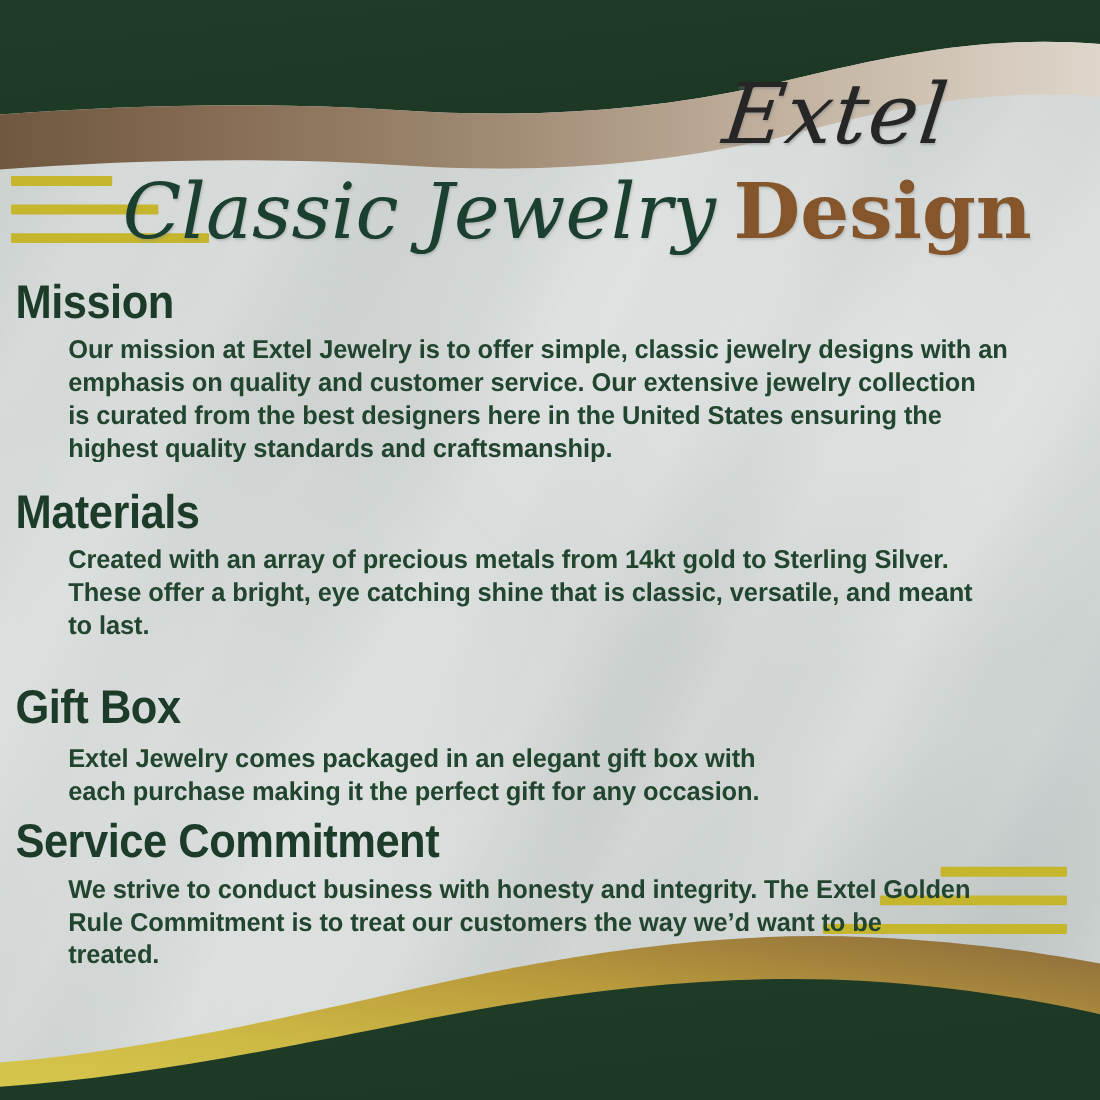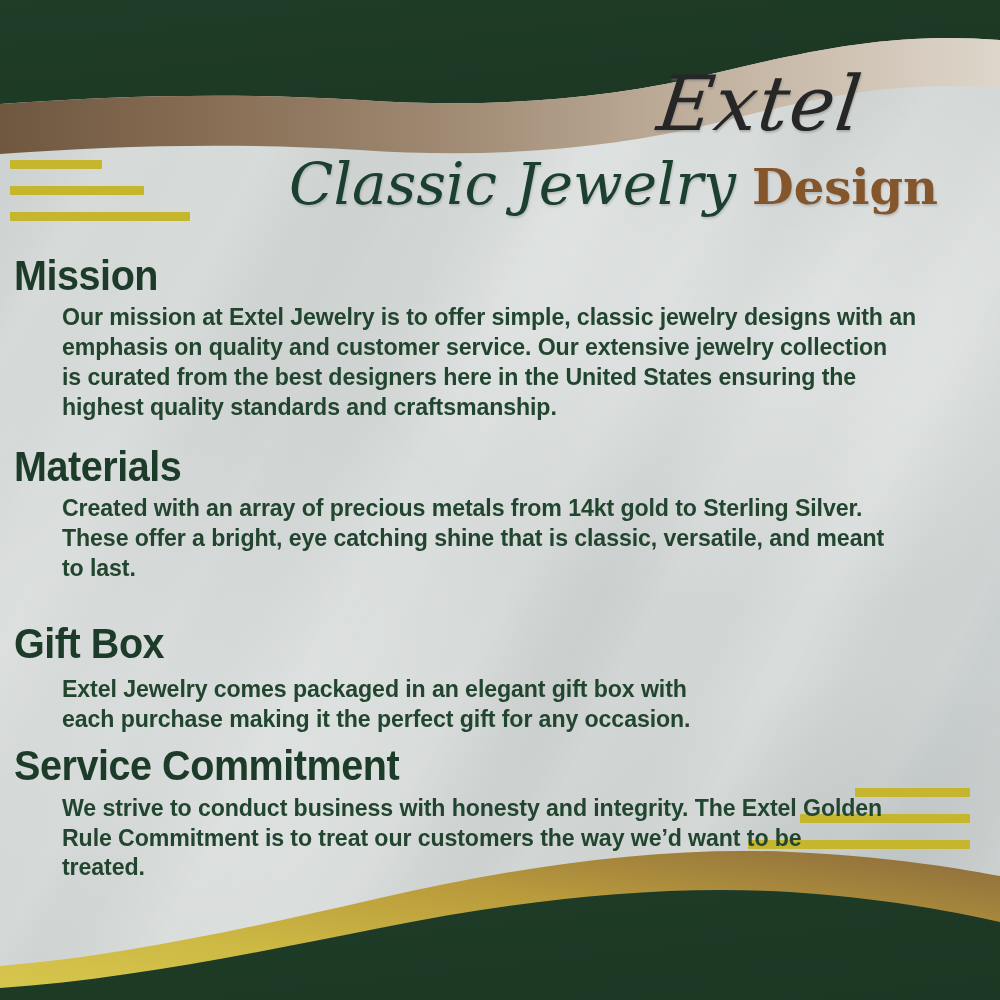--- a/index.html
+++ b/index.html
@@ -103,29 +103,29 @@
     width: 1000px;
     text-align: right;
     padding-right: 62px;
     box-sizing: border-box;
     white-space: nowrap;
   }
   .title-script {
     font-family: "DejaVu Serif", "Liberation Serif", serif;
     font-style: italic;
     font-weight: 400;
-    font-size: 58px;
+    font-size: 70px;
     color: #1c4030;
     letter-spacing: 0px;
     text-shadow: 1px 2px 2px rgba(130,136,135,.35);
   }
   .title-serif {
     font-family: "DejaVu Serif", "Liberation Serif", serif;
     font-weight: 700;
-    font-size: 48px;
+    font-size: 70px;
     color: #85552c;
     margin-left: 16px;
     text-shadow: 1px 2px 2px rgba(130,136,135,.35);
   }
 
   
   .sections {
     position: absolute;
     left: 0;
     top: 252px;

